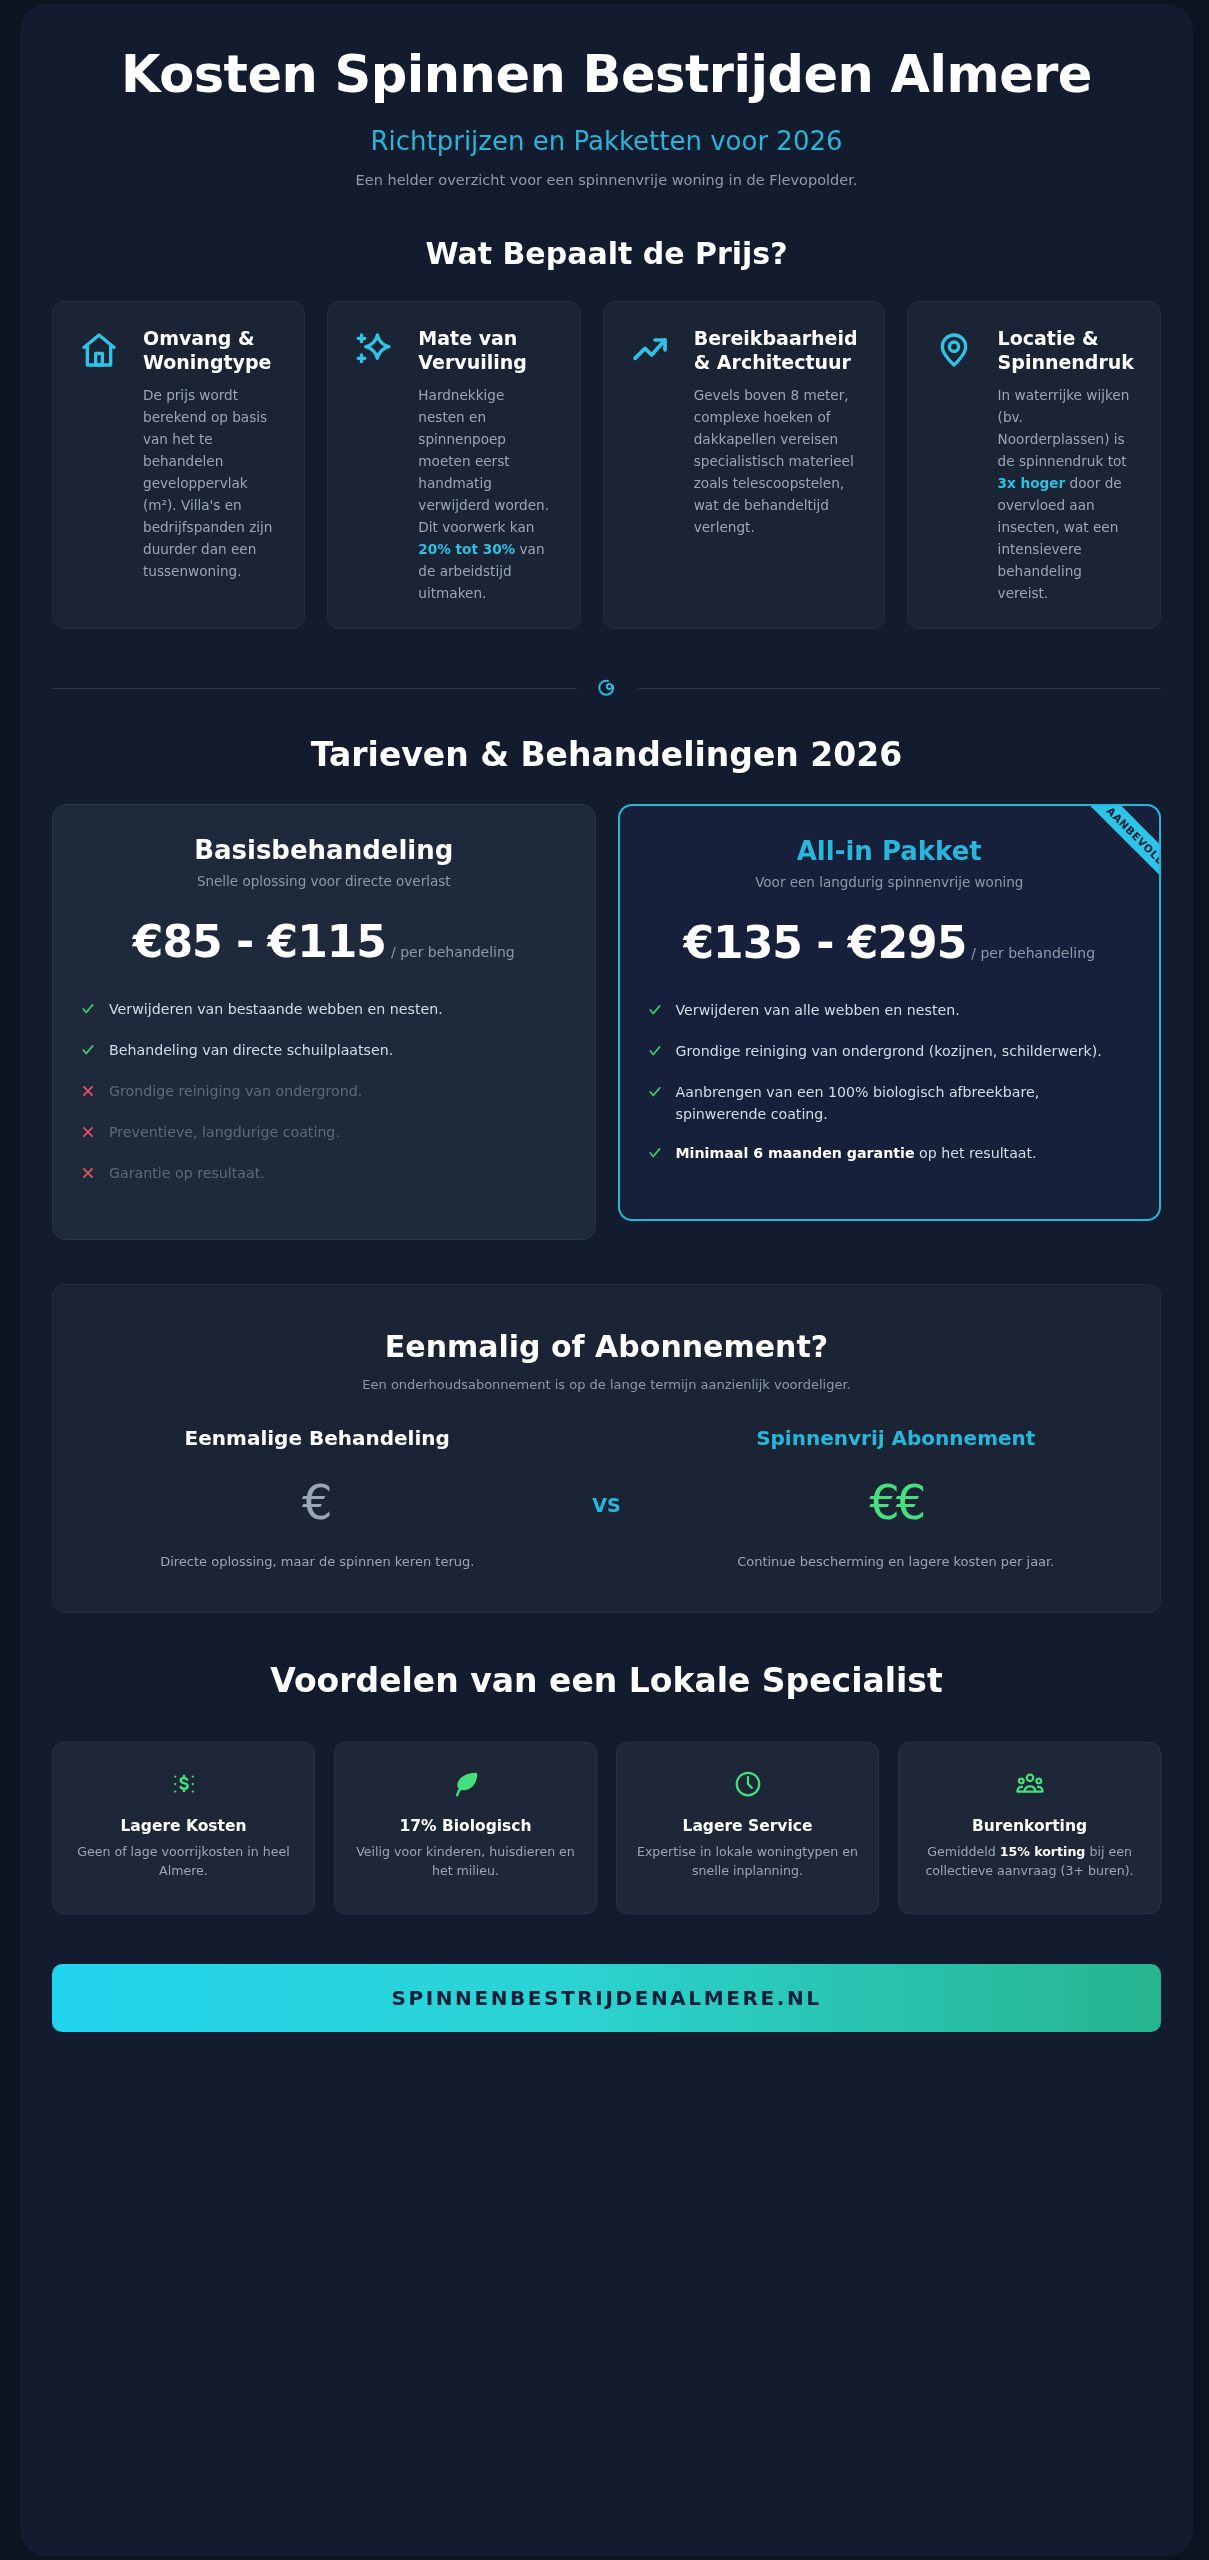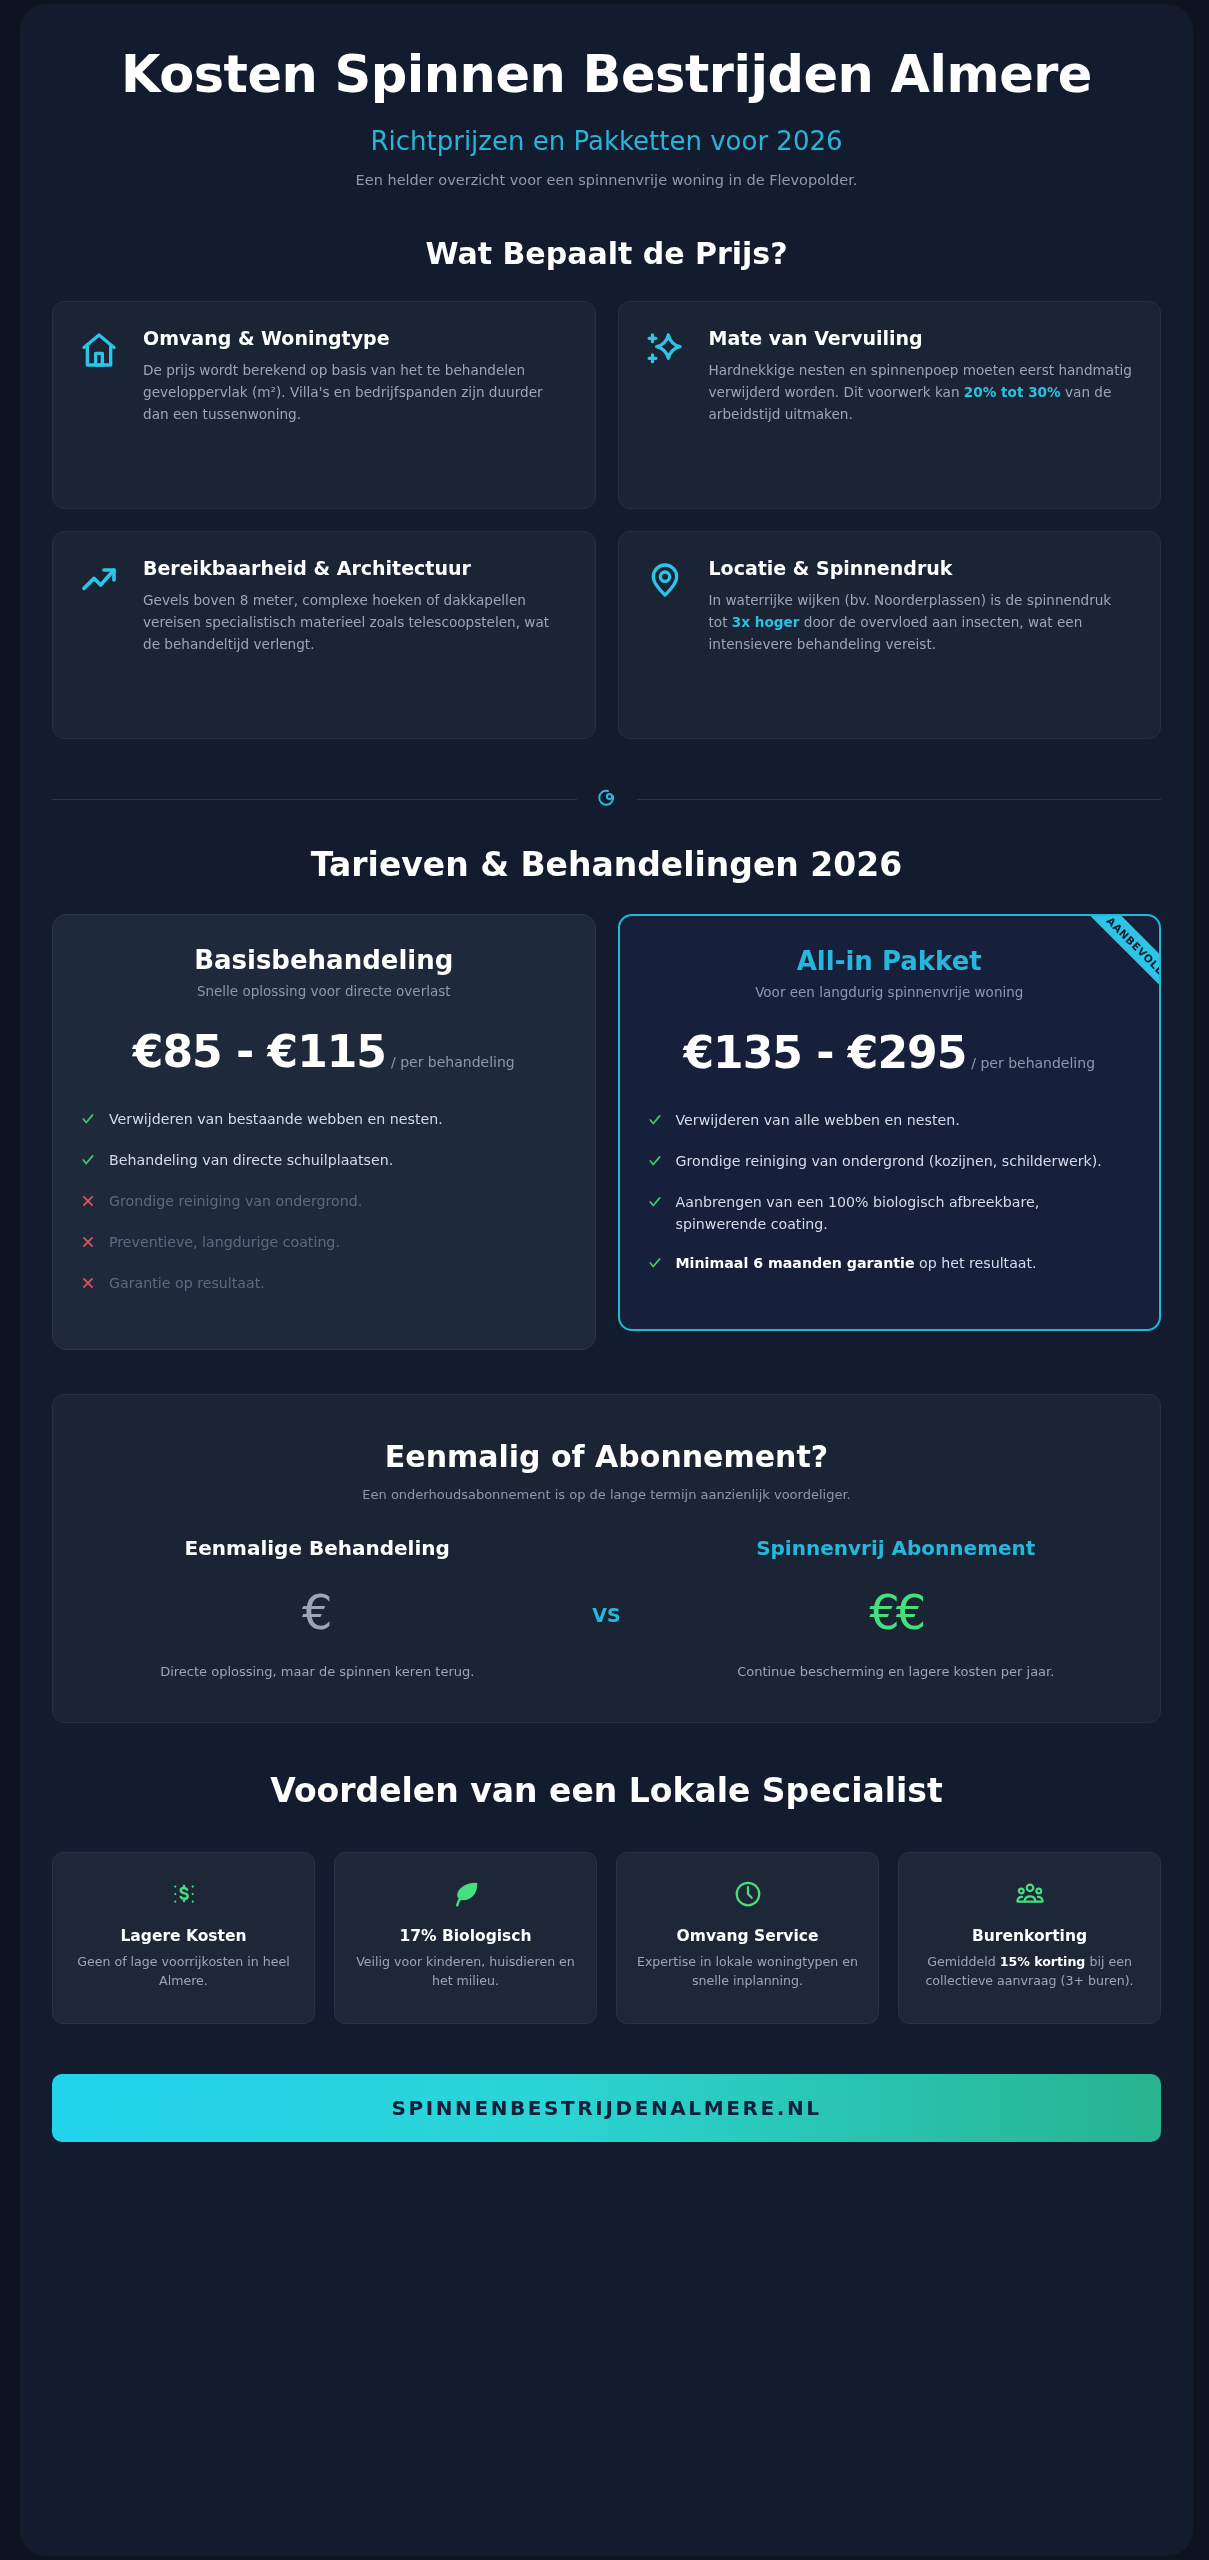--- a/index.html
+++ b/index.html
@@ -53,21 +53,21 @@
     color: #ffffff;
     font-weight: bold;
     font-size: 30px;
   }
   .sec-title.big { font-size: 33px; }
 
   
   .feature-grid {
     margin-top: 30px;
     display: grid;
-    grid-template-columns: 1fr 1fr;
+    grid-template-columns: 1fr 1fr 1fr 1fr;
     gap: 22px;
   }
   .feature-card {
     background: #1a2435;
     border: 1px solid #242f43;
     border-radius: 12px;
     padding: 24px 26px;
     display: flex;
     gap: 22px;
     min-height: 208px;
@@ -506,21 +506,21 @@
       <p>Veilig voor kinderen, huisdieren en het milieu.</p>
     </div>
 
     <div class="ben-card">
       <div class="bicon">
         <svg width="30" height="30" viewBox="0 0 24 24" fill="none" stroke="#45df7e" stroke-width="1.8" stroke-linecap="round" stroke-linejoin="round">
           <circle cx="12" cy="12" r="9"></circle>
             <polyline points="12,6.5 12,12 15,15"></polyline>
         </svg>
       </div>
-      <h5>Omvang Service</h5>
+      <h5>Lagere Service</h5>
       <p>Expertise in lokale woningtypen en snelle inplanning.</p>
     </div>
 
     <div class="ben-card">
       <div class="bicon">
         <svg width="32" height="30" viewBox="0 0 24 24" fill="none" stroke="#45df7e" stroke-width="1.8" stroke-linecap="round" stroke-linejoin="round">
           <circle cx="12" cy="7" r="2.6"></circle>
             <path d="M7.6 17.5a4.5 4.5 0 0 1 8.8 0"></path>
           <circle cx="5" cy="9.5" r="1.9"></circle>
             <path d="M2 17.5a3.3 3.3 0 0 1 3.6-3.2"></path>

